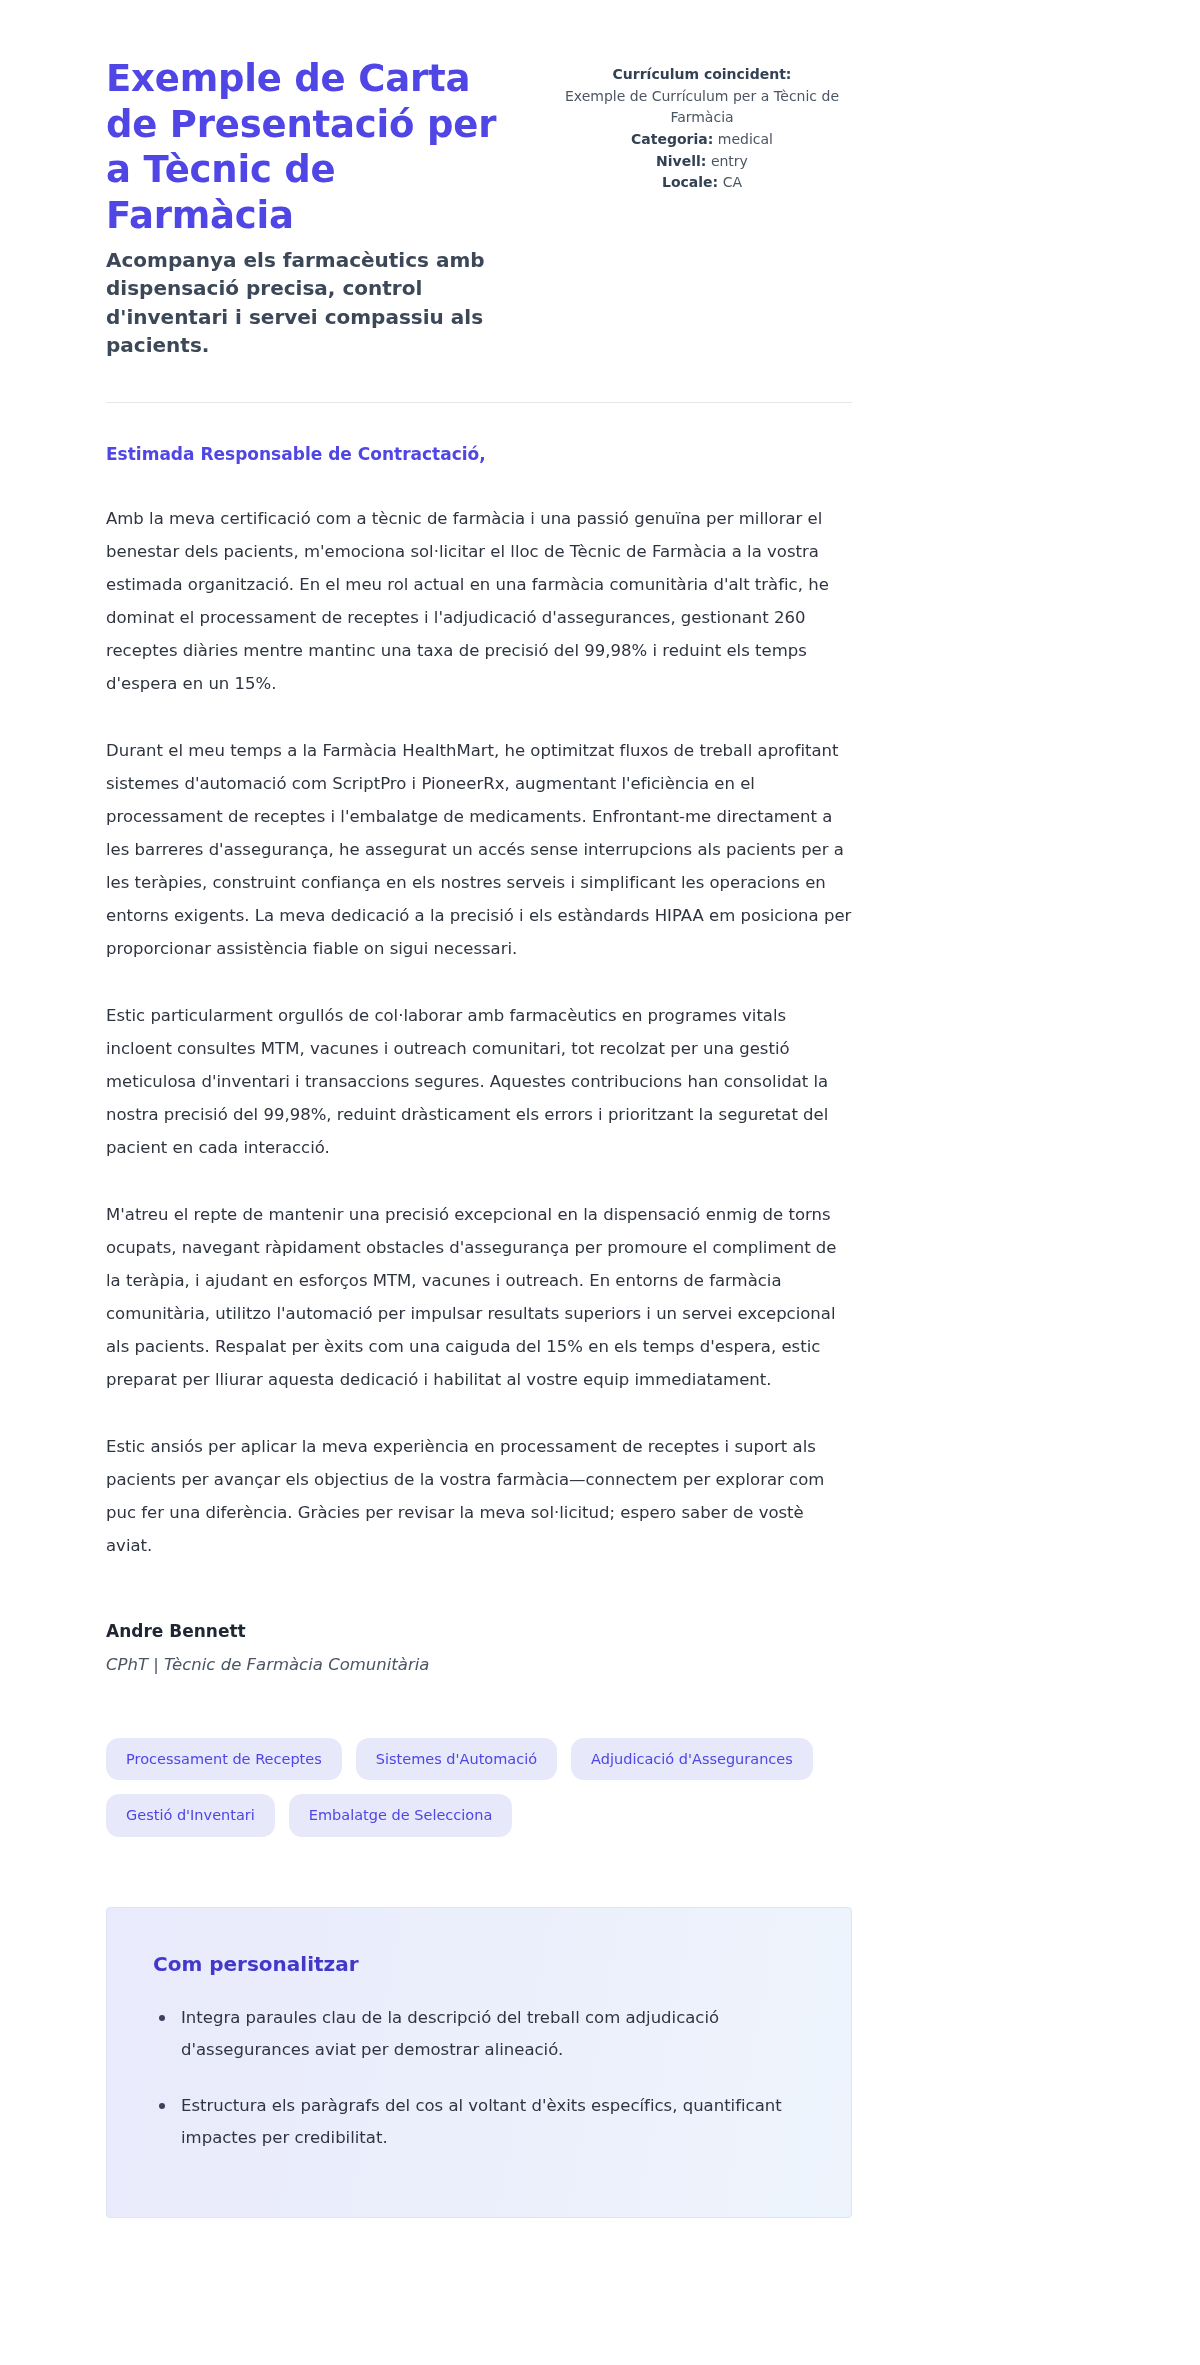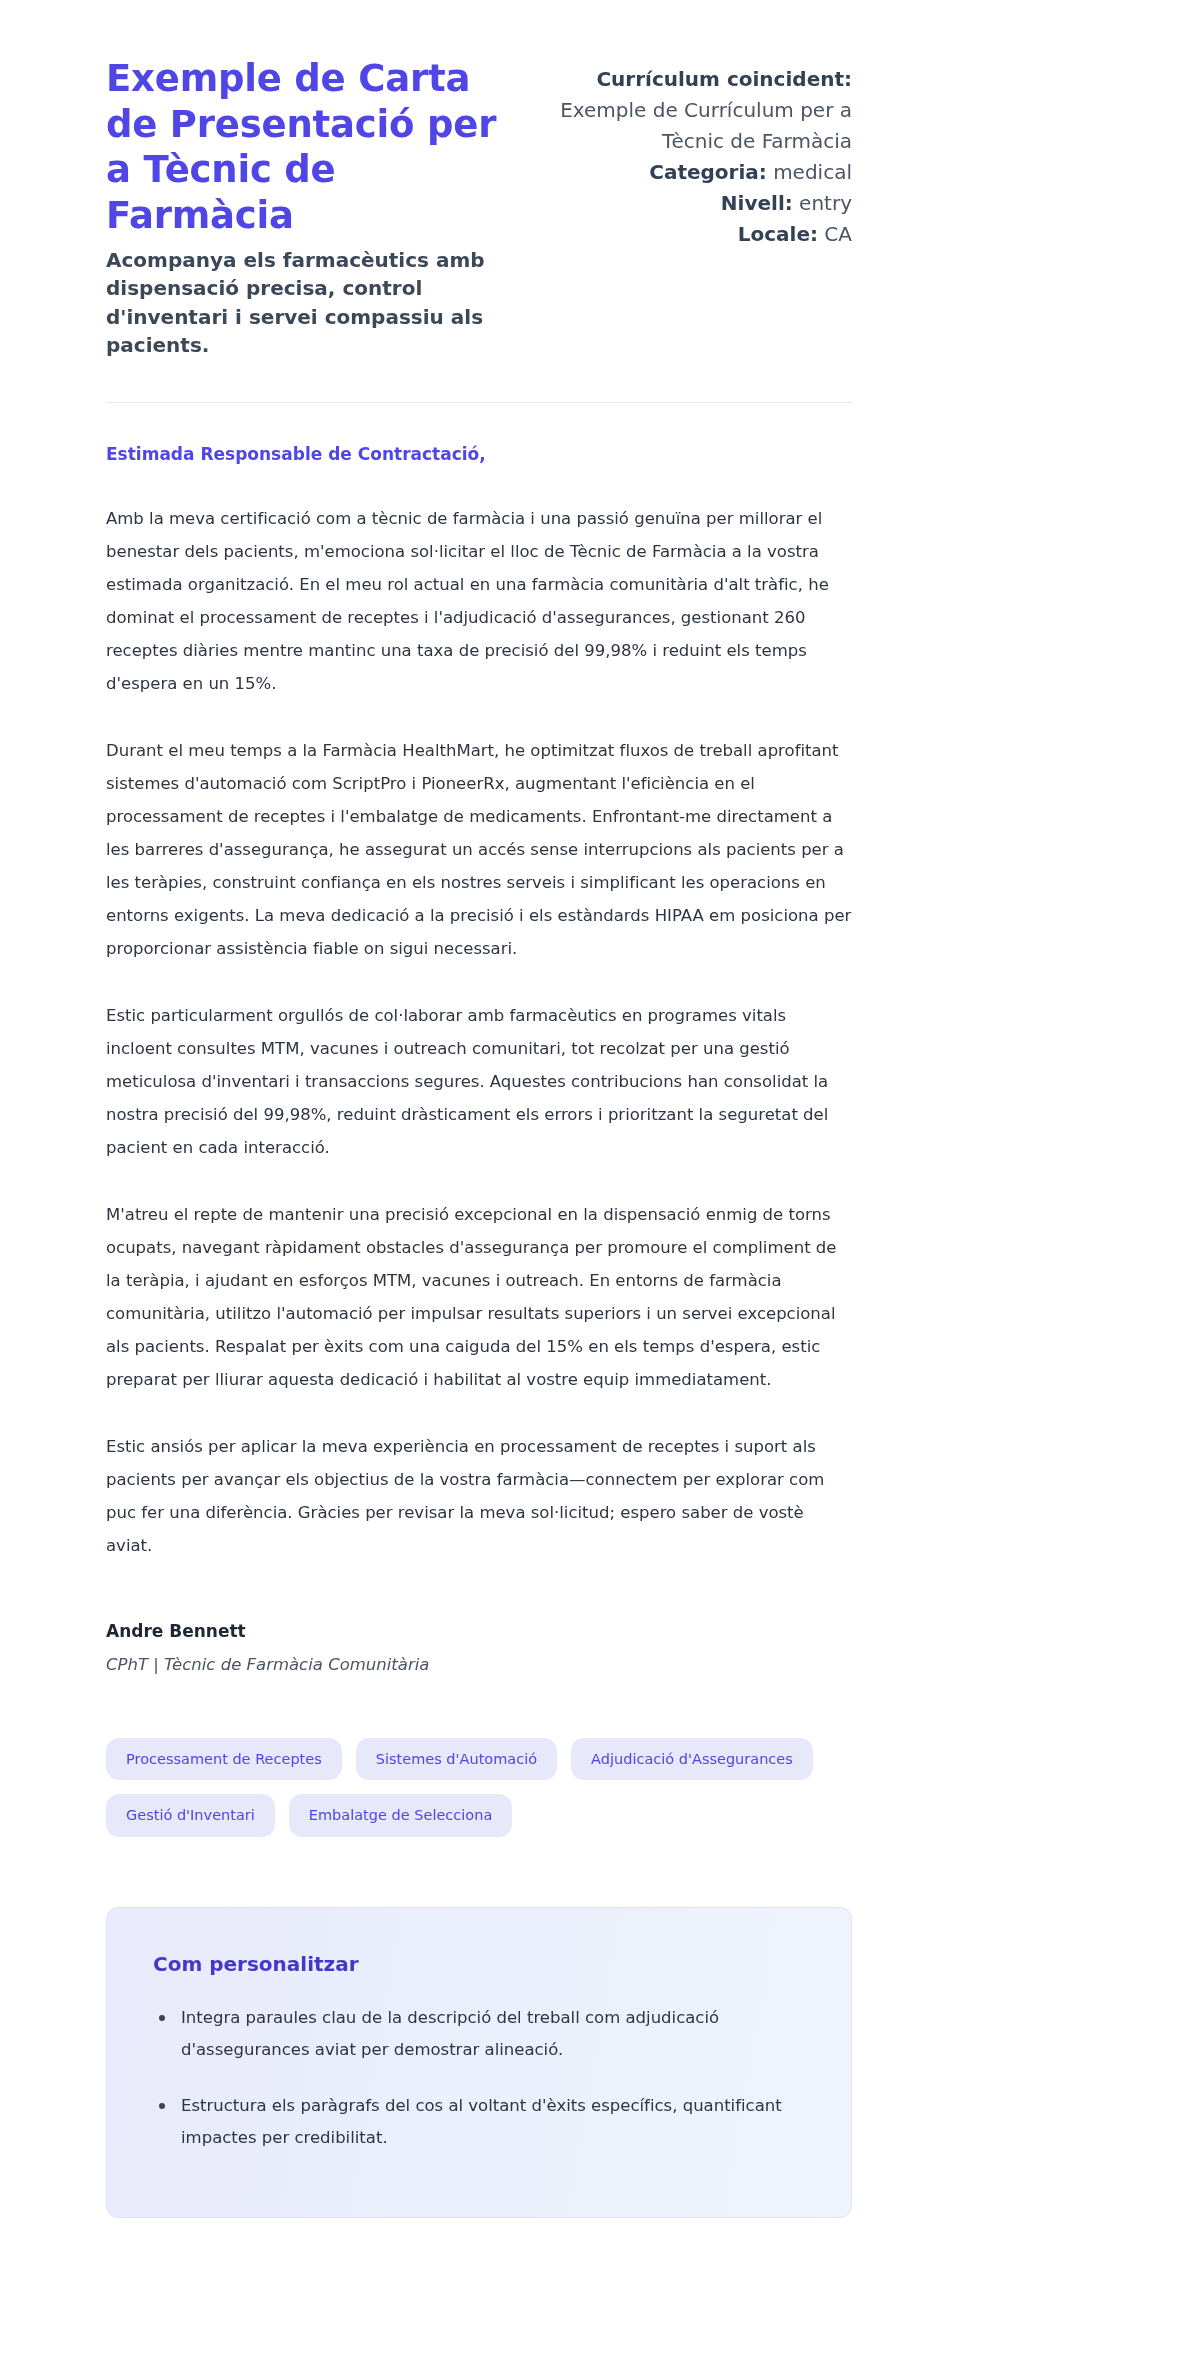--- a/index.html
+++ b/index.html
@@ -66,22 +66,22 @@
     font-size:20px;
     line-height:1.42;
     font-weight:bold;
     color:var(--slate-head);
     max-width:670px;
   }
 
   .meta{
     flex:0 0 auto;
     width:300px;
-    text-align:right;
-    font-size:20px;
+    text-align:center;
+    font-size:14px;
     line-height:1.55;
     color:var(--meta-value);
     padding-top:8px;
   }
 
   .meta-line{ display:block; }
 
   .meta-label{
     font-weight:bold;
     color:var(--meta-label);
@@ -157,21 +157,21 @@
     padding:14px 20px;
     border-radius:13px;
     white-space:nowrap;
   }
 
   
   .callout{
     margin-top:70px;
     background:linear-gradient(100deg,var(--callout-left) 0%,var(--callout-right) 100%);
     border:1px solid var(--callout-border);
-    border-radius:12px;
+    border-radius:4px;
     padding:42px 46px 46px 46px;
   }
 
   .callout-title{
     margin:0 0 24px 0;
     font-size:20px;
     font-weight:bold;
     color:var(--indigo-strong);
     line-height:1.4;
   }

